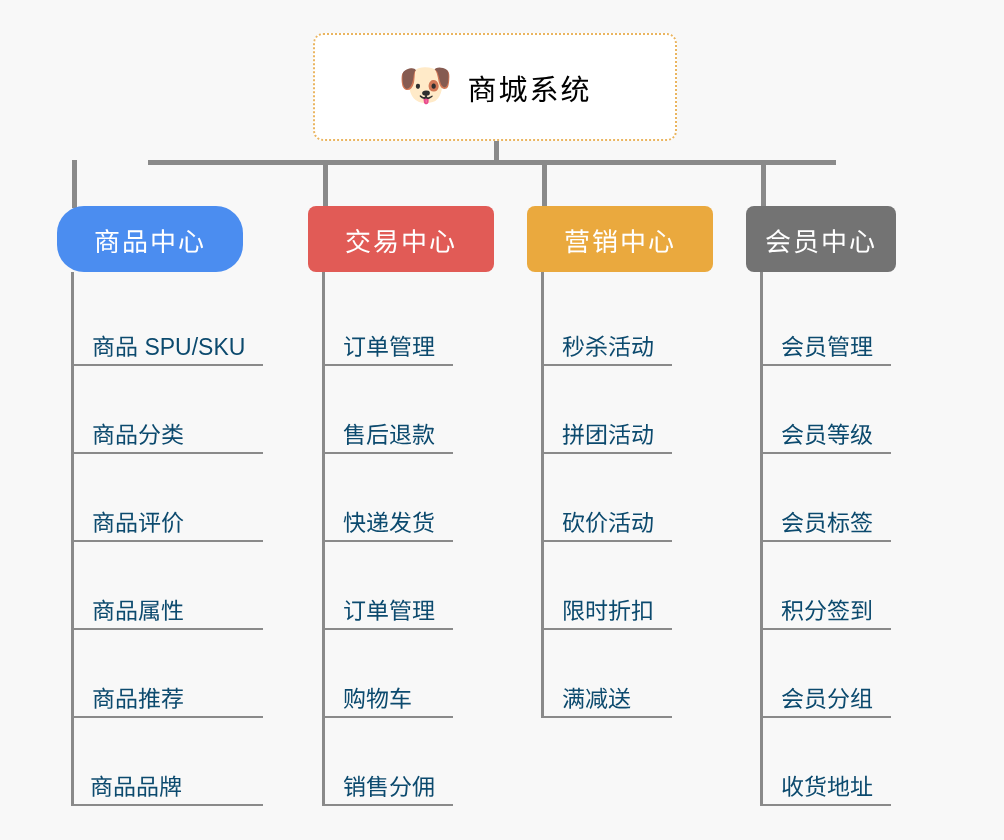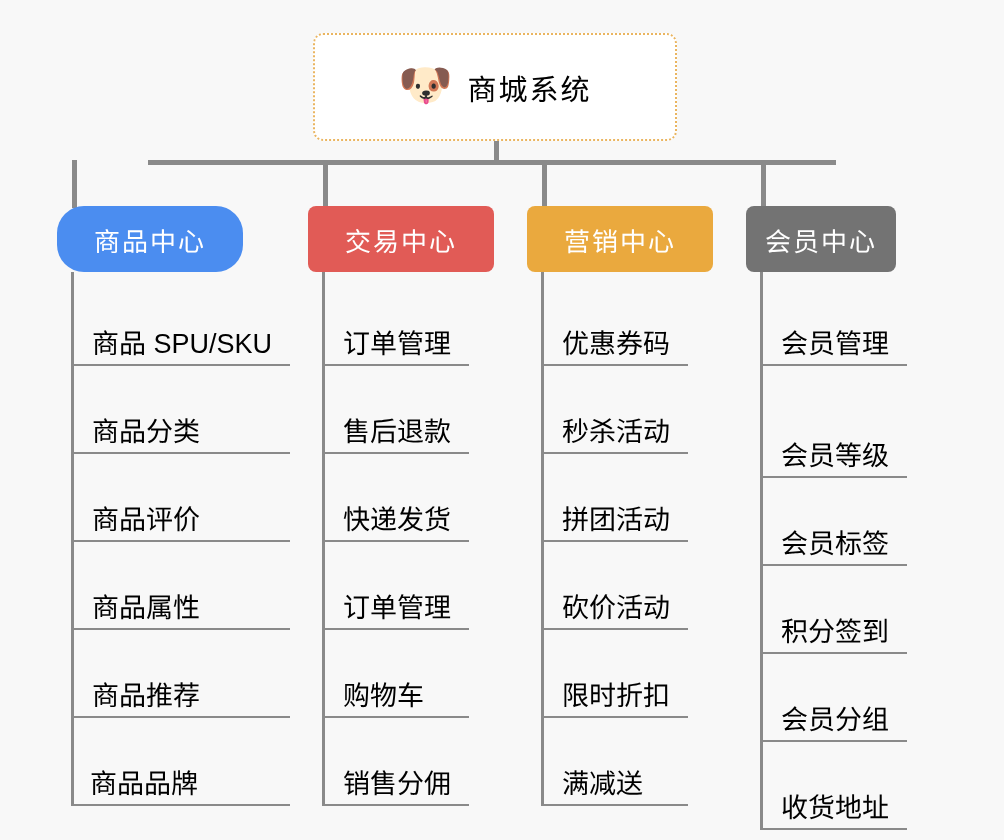--- a/index.html
+++ b/index.html
@@ -103,22 +103,22 @@
     position: relative;
     height: 88px;
     display: flex;
     align-items: flex-end;
     padding: 0 18px 4px 18px;
     box-sizing: border-box;
     border-bottom: 2px solid #8a8a8a;
     margin-left: -16px;
   }
   .leaf-label {
-    font-size: 27px;
-    color: #000000;
+    font-size: 23px;
+    color: #0c4a6e;
     white-space: nowrap;
     line-height: 1.1;
   }
 </style>
 </head>
 <body style="background: rgb(248, 248, 248);">
 
 <div id="mindmap">
 
   <div class="root-card">
@@ -183,23 +183,20 @@
             <span class="leaf-label">销售分佣</span>
           </div>
         </div>
       </div>
       <div class="column" style="left: 527px;">
         <div class="cat-box" style="background: rgb(234, 169, 62); width: 186px;">
           <span>营销中心</span>
         </div>
         <div class="leaf-list" style="border-left-color: rgb(138, 138, 138);">
           <div class="leaf" style="border-bottom-color: rgb(138, 138, 138);">
-            <span class="leaf-label">优惠券码</span>
-          </div>
-          <div class="leaf" style="border-bottom-color: rgb(138, 138, 138);">
             <span class="leaf-label">秒杀活动</span>
           </div>
           <div class="leaf" style="border-bottom-color: rgb(138, 138, 138);">
             <span class="leaf-label">拼团活动</span>
           </div>
           <div class="leaf" style="border-bottom-color: rgb(138, 138, 138);">
             <span class="leaf-label">砍价活动</span>
           </div>
           <div class="leaf" style="border-bottom-color: rgb(138, 138, 138);">
             <span class="leaf-label">限时折扣</span>
@@ -210,21 +207,21 @@
         </div>
       </div>
       <div class="column" style="left: 746px;">
         <div class="cat-box" style="background: #737373; width: 150px;">
           <span>会员中心</span>
         </div>
         <div class="leaf-list" style="border-left-color: rgb(138, 138, 138);">
           <div class="leaf" style="border-bottom-color: rgb(138, 138, 138);">
             <span class="leaf-label">会员管理</span>
           </div>
-          <div class="leaf" style="border-bottom-color: rgb(138, 138, 138); margin-top: 24px;">
+          <div class="leaf" style="border-bottom-color: rgb(138, 138, 138);">
             <span class="leaf-label">会员等级</span>
           </div>
           <div class="leaf" style="border-bottom-color: rgb(138, 138, 138);">
             <span class="leaf-label">会员标签</span>
           </div>
           <div class="leaf" style="border-bottom-color: rgb(138, 138, 138);">
             <span class="leaf-label">积分签到</span>
           </div>
           <div class="leaf" style="border-bottom-color: rgb(138, 138, 138);">
             <span class="leaf-label">会员分组</span>

